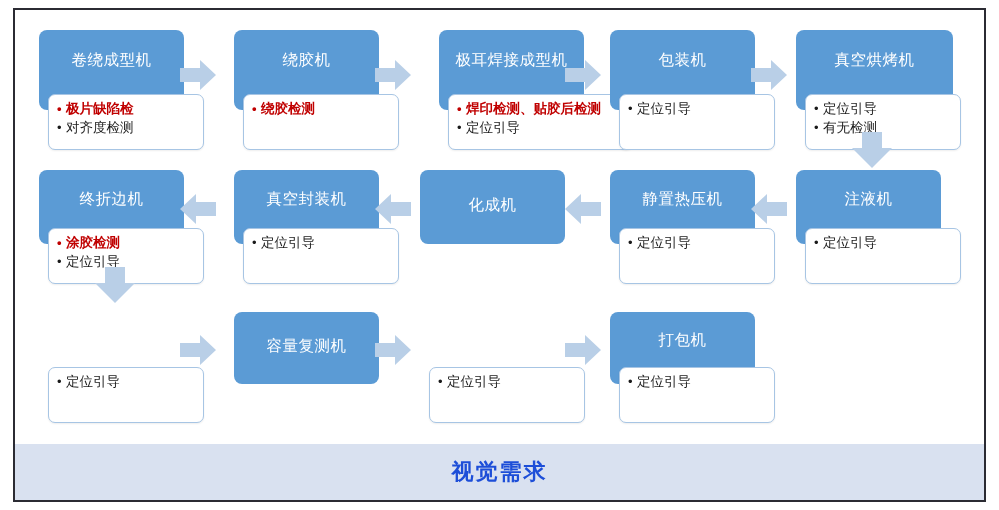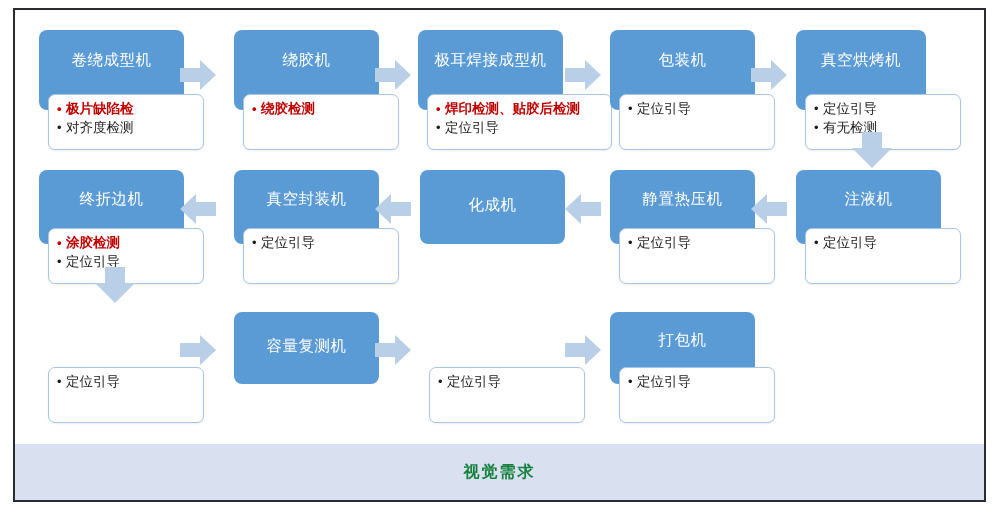--- a/index.html
+++ b/index.html
@@ -104,23 +104,23 @@
     left: 15px;
     top: 444px;
     width: 969px;
     height: 56px;
     background: #d9e1f0;
     display: flex;
     align-items: center;
     justify-content: center;
   }
   #footer-label {
-    font-size: 16px;
+    font-size: 22px;
     font-weight: bold;
-    color: #15803d;
+    color: #1d4ed8;
     letter-spacing: 2px;
   }
 </style>
 </head>
 <body>
 
 <div id="canvas">
   <div id="frame">
 
     <div class="node" style="left:24px; top:20px; width:165px; height:122px;">
@@ -151,21 +151,21 @@
         </ul>
       </div>
     </div>
 
     <div class="arrow" style="left:358px; top:48px;">
       <svg width="40" height="34" viewBox="0 0 40 34" aria-hidden="true">
         <path d="M2,10 L22,10 L22,2 L38,17 L22,32 L22,24 L2,24 Z" fill="#b9cfe7"></path>
       </svg>
     </div>
 
-    <div class="node" style="left:403px; top:20px; width:190px; height:122px;">
+    <div class="node" style="left:424px; top:20px; width:190px; height:122px;">
       <div class="node-head" style="width:145px; height:80px;">
         <span>极耳焊接成型机</span>
       </div>
       <div class="node-body" style="left:9px; top:64px; width:185px; height:56px;">
         <ul>
           <li class="hl">焊印检测、贴胶后检测</li>
           <li>定位引导</li>
         </ul>
       </div>
     </div>
@@ -187,21 +187,21 @@
       </div>
     </div>
 
     <div class="arrow" style="left:734px; top:48px;">
       <svg width="40" height="34" viewBox="0 0 40 34" aria-hidden="true">
         <path d="M2,10 L22,10 L22,2 L38,17 L22,32 L22,24 L2,24 Z" fill="#b9cfe7"></path>
       </svg>
     </div>
 
     <div class="node" style="left:781px; top:20px; width:165px; height:122px;">
-      <div class="node-head" style="width:130px; height:80px;">
+      <div class="node-head" style="width:157px; height:80px;">
         <span>真空烘烤机</span>
       </div>
       <div class="node-body" style="left:9px; top:64px; width:156px; height:56px;">
         <ul>
           <li>定位引导</li>
           <li>有无检测</li>
         </ul>
       </div>
     </div>
 

